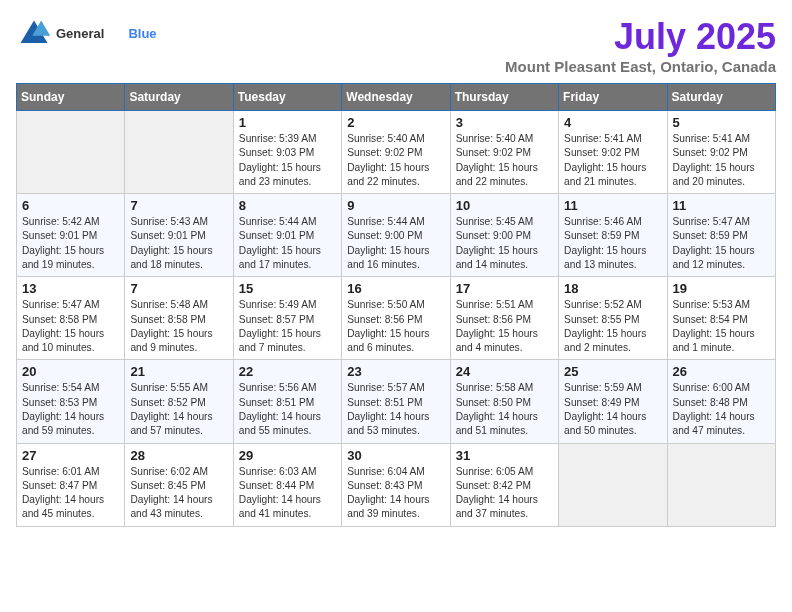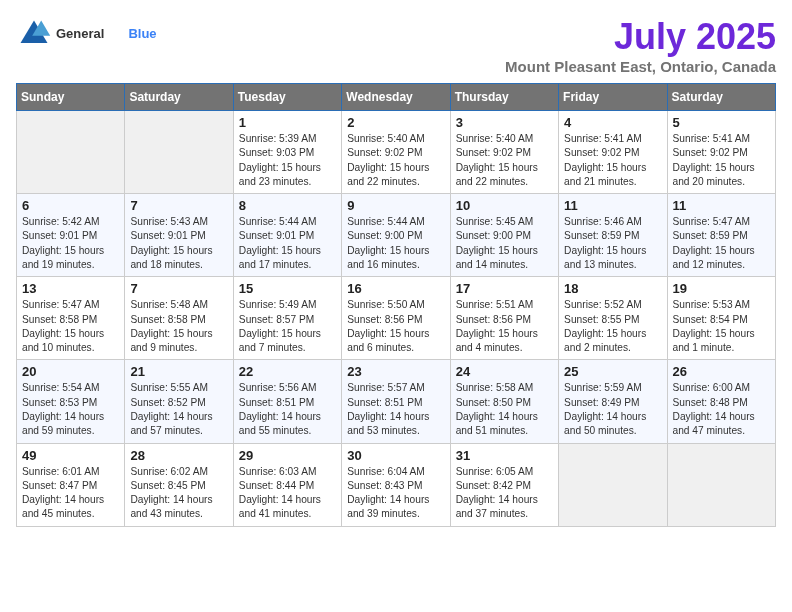--- a/index.html
+++ b/index.html
@@ -230,21 +230,21 @@
           <span class="day-number">25</span>
           <div class="day-info">Sunrise: 5:59 AM<br>Sunset: 8:49 PM<br>Daylight: 14 hours and 50 minutes.</div>
         </td>
         <td>
           <span class="day-number">26</span>
           <div class="day-info">Sunrise: 6:00 AM<br>Sunset: 8:48 PM<br>Daylight: 14 hours and 47 minutes.</div>
         </td>
       </tr>
       <tr>
         <td>
-          <span class="day-number">49</span>
+          <span class="day-number">27</span>
           <div class="day-info">Sunrise: 6:01 AM<br>Sunset: 8:47 PM<br>Daylight: 14 hours and 45 minutes.</div>
         </td>
         <td>
           <span class="day-number">28</span>
           <div class="day-info">Sunrise: 6:02 AM<br>Sunset: 8:45 PM<br>Daylight: 14 hours and 43 minutes.</div>
         </td>
         <td>
           <span class="day-number">29</span>
           <div class="day-info">Sunrise: 6:03 AM<br>Sunset: 8:44 PM<br>Daylight: 14 hours and 41 minutes.</div>
         </td>

